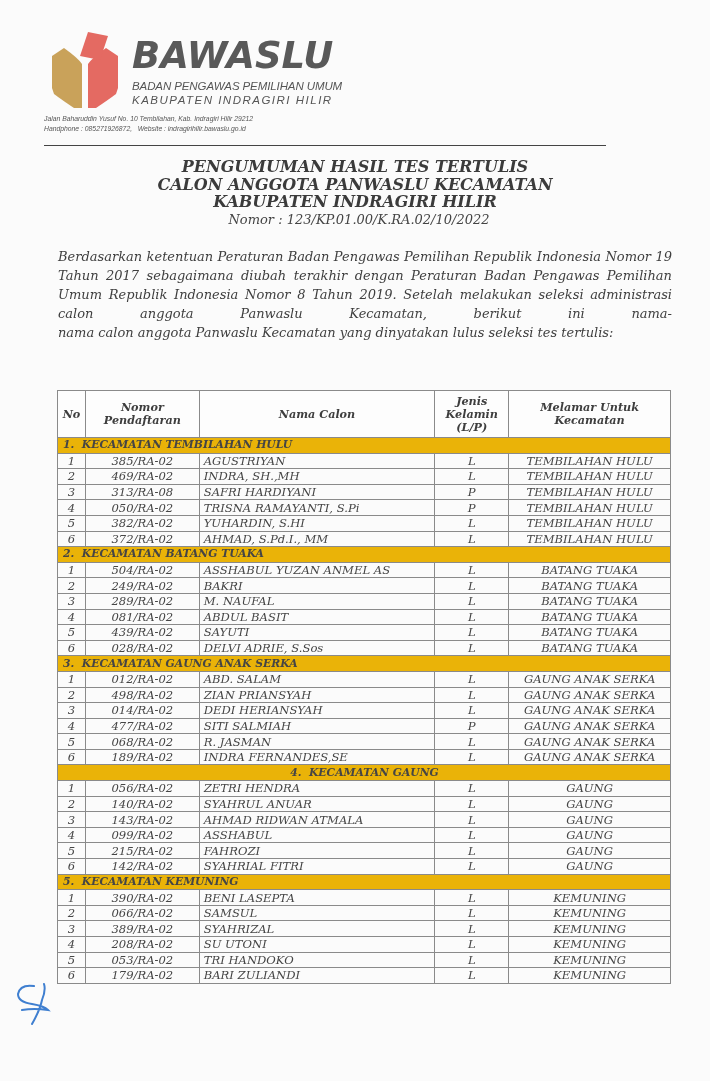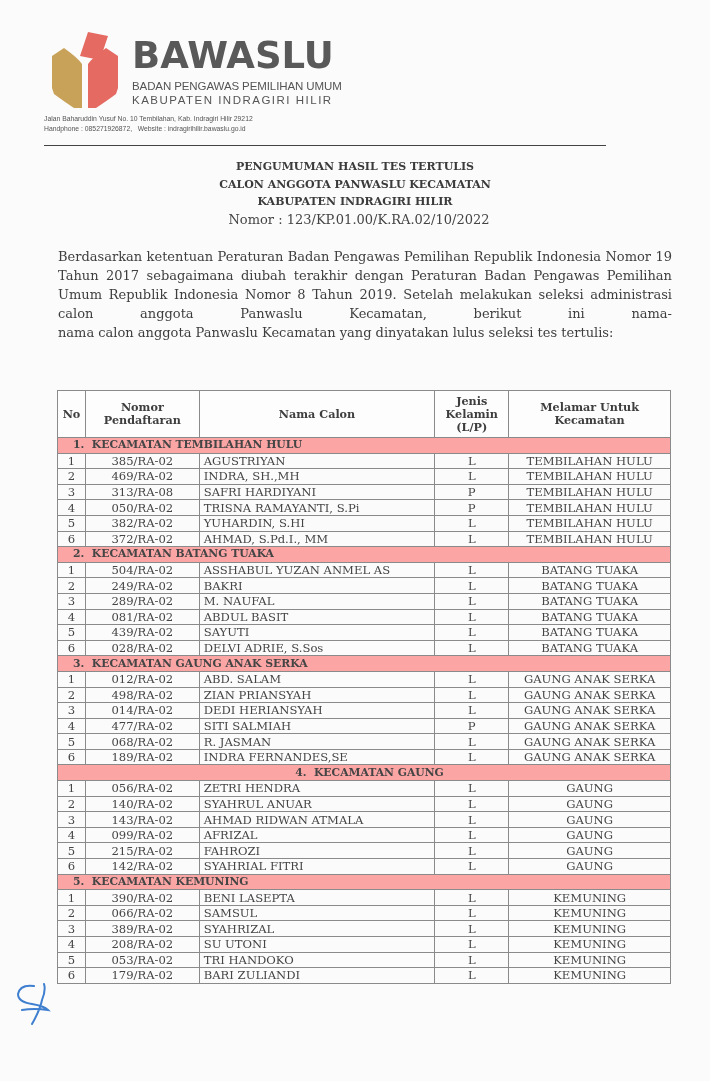--- a/index.html
+++ b/index.html
@@ -3,46 +3,46 @@
 <meta charset="utf-8">
 <style>
   html, body { margin: 0; padding: 0; }
   body {
     width: 710px; height: 1081px; overflow: hidden;
     background: #fbfbfb;
     font-family: "DejaVu Serif", serif;
     color: #3a3a3a;
     position: relative;
   }
-  .page { position: absolute; left: 0; top: 0; width: 634px; height: 1081px; }
+  .page { position: absolute; left: 0; top: 0; width: 634px; height: 1081px; font-style: italic; }
   
   .letterhead { position: absolute; left: 44px; top: 28px; width: 560px; height: 110px; }
   .logo { position: absolute; left: 4px; top: 2px; width: 74px; height: 80px; }
   .brand { position: absolute; left: 88px; top: 8px; font-family: "DejaVu Sans", sans-serif; font-weight: bold; font-size: 37px; color: #595959; letter-spacing: 0px; line-height: 40px; }
   .brand-sub1 { position: absolute; left: 88px; top: 52px; font-family: "Liberation Sans", sans-serif; font-size: 11.5px; color: #555; letter-spacing: -0.1px; }
   .brand-sub2 { position: absolute; left: 88px; top: 66px; font-family: "Liberation Sans", sans-serif; font-size: 11.5px; color: #555; letter-spacing: 1.5px; }
   .addr { position: absolute; left: 0px; top: 86px; font-family: "Liberation Sans", sans-serif; font-size: 6.8px; color: #555; line-height: 10px; }
   .hr { position: absolute; left: 44px; top: 145px; width: 562px; height: 1px; background: #444; }
 
   
   .title-block { position: absolute; left: 0; top: 158px; width: 710px; text-align: center; }
-  .title-line { font-family: "DejaVu Serif", serif; font-weight: bold; font-size: 11px; line-height: 17.5px; color: #3b3b3b; }
+  .title-line { font-family: "DejaVu Serif", serif; font-weight: bold; font-size: 16px; line-height: 17.5px; color: #3b3b3b; }
   .nomor { font-size: 13px; line-height: 18px; color: #444; padding-left: 8px; }
 
   
   .para { position: absolute; left: 58px; top: 247px; width: 614px; font-size: 13px; line-height: 19px; text-align: justify; color: #3e3e3e; }
   .para .last { text-align: left; }
 
   
   table.result { position: absolute; left: 57px; top: 390px; width: 614px; border-collapse: collapse; font-size: 11.6px; }
   table.result th, table.result td { border: 1px solid #8a8a8a; padding: 0 4px; height: 14.6px; line-height: 14px; color: #454545; white-space: nowrap; }
   table.result th { font-weight: bold; font-size: 11.2px; line-height: 13px; height: 46px; text-align: center; color: #3e3e3e; background: #fdfdfd; }
   td.c { text-align: center; }
   td.l { text-align: left; }
-  tr.group td { background: #fca5a5; font-weight: bold; font-size: 10.8px; text-align: left; padding-left: 15px; }
+  tr.group td { background: #eab308; font-weight: bold; font-size: 10.8px; text-align: left; padding-left: 5px; }
   col.c-no { width: 28px; } col.c-reg { width: 114px; } col.c-name { width: 236px; } col.c-gender { width: 74px; } col.c-kec { width: 162px; }
 
   .signature { position: absolute; left: 14px; top: 980px; width: 50px; height: 48px; }
 </style>
 </head>
 <body>
 
 <div class="page">
 
   <div class="letterhead">
@@ -259,21 +259,21 @@
         <tr>
           <td class="c">3</td>
           <td class="c">143/RA-02</td>
           <td class="l">AHMAD RIDWAN ATMALA</td>
           <td class="c">L</td>
           <td class="c">GAUNG</td>
         </tr>
         <tr>
           <td class="c">4</td>
           <td class="c">099/RA-02</td>
-          <td class="l">AFRIZAL</td>
+          <td class="l">ASSHABUL</td>
           <td class="c">L</td>
           <td class="c">GAUNG</td>
         </tr>
         <tr>
           <td class="c">5</td>
           <td class="c">215/RA-02</td>
           <td class="l">FAHROZI</td>
           <td class="c">L</td>
           <td class="c">GAUNG</td>
         </tr>

